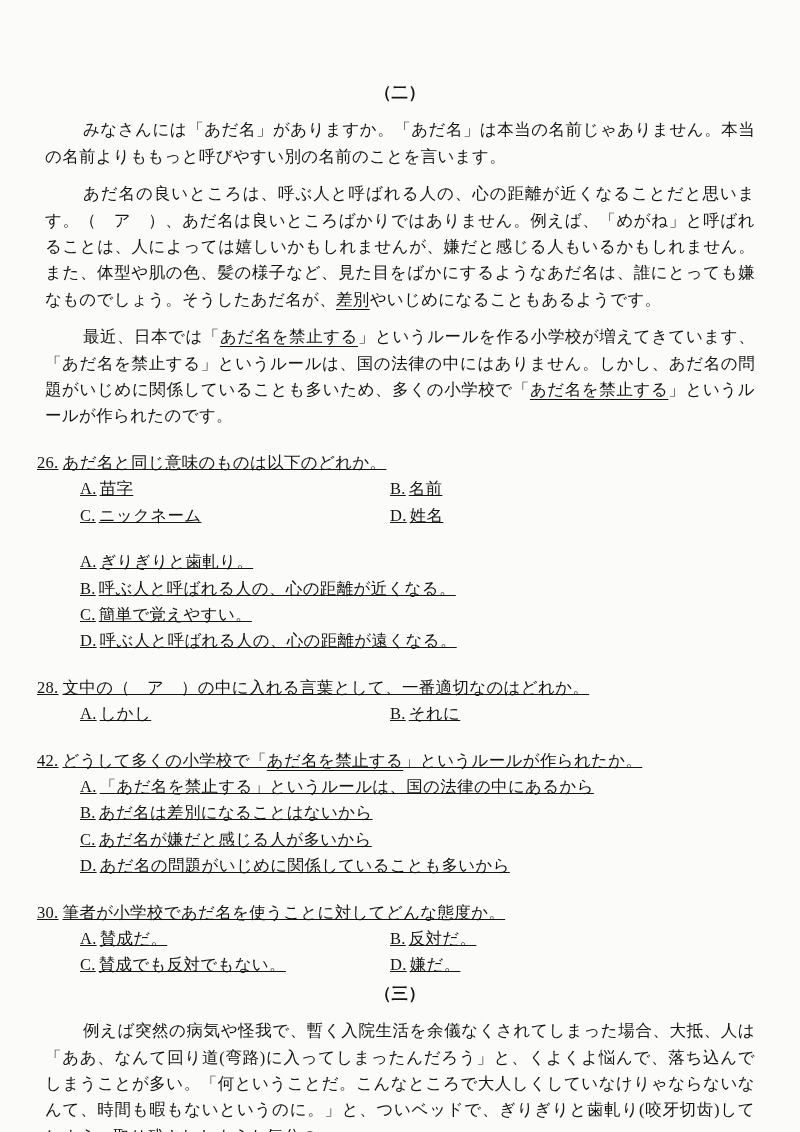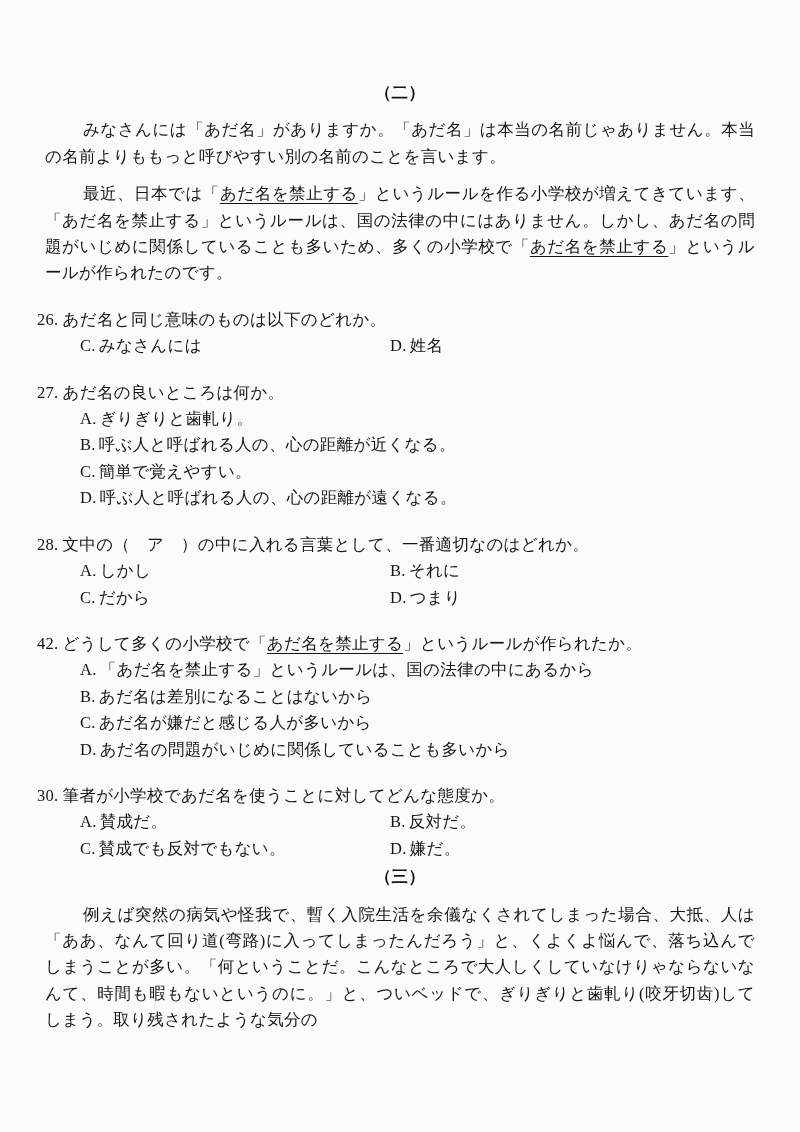--- a/index.html
+++ b/index.html
@@ -29,72 +29,72 @@
   .para {
     margin: 11px;
     text-indent: 2.3em;
     text-align: justify;
   }
   .ul {
     text-decoration: underline;
     text-underline-offset: 4px;
     text-decoration-thickness: 1.4px;
   }
-  .question { margin-top: 20px; }
+  .question { margin-top: 20px; text-decoration: underline; }
   .stem { padding-left: 3px; }
   .qnum { margin-right: 4px; }
   .opts { padding-left: 46px; }
   .opt-row { display: flex; }
   .opt-a { flex: 0 0 310px; width: 310px; }
   .opt-label { margin-right: 3px; }
   .sec3 { margin-top: 2px; }
 </style>
 </head>
 <body>
 
 <div class="page">
 
   <div class="section-label">（二）</div>
 
   <p class="para"><span>みなさんには「あだ名」がありますか。「あだ名」は本当の名前じゃありません。本当の名前よりももっと呼びやすい別の名前のことを言います。</span></p>
 
+  <p class="para"><span>あだ名の良いところは、呼ぶ人と呼ばれる人の、心の距離が近くなることだと思います。（　ア　）、あだ名は良いところばかりではありません。例えば、「めがね」と呼ばれることは、人によっては嬉しいかもしれませんが、嫌だと感じる人もいるかもしれません。また、体型や肌の色、髪の様子など、見た目をばかにするようなあだ名は、誰にとっても嫌なものでしょう。そうしたあだ名が、</span><span class="ul">差別</span><span>やいじめになることもあるようです。</span></p>
 
   <p class="para"><span>最近、日本では「</span><span class="ul">あだ名を禁止する</span><span>」というルールを作る小学校が増えてきています、「あだ名を禁止する」というルールは、国の法律の中にはありません。しかし、あだ名の問題がいじめに関係していることも多いため、多くの小学校で「</span><span class="ul">あだ名を禁止する</span><span>」というルールが作られたのです。</span></p>
 
 
   <div class="question">
     <div class="stem"><span class="qnum">26.</span><span>あだ名と同じ意味のものは以下のどれか。</span></div>
     <div class="opts">
       <div class="opt-row">
-        <div class="opt-a"><span class="opt-label">C.</span><span>みなさんには</span></div>
+        <div class="opt-a"><span class="opt-label">A.</span><span>苗字</span></div>
+        <div><span class="opt-label">B.</span><span>名前</span></div>
+      </div>
+      <div class="opt-row">
+        <div class="opt-a"><span class="opt-label">C.</span><span>ニックネーム</span></div>
         <div><span class="opt-label">D.</span><span>姓名</span></div>
       </div>
     </div>
   </div>
 
   <div class="question">
-    <div class="stem"><span class="qnum">27.</span><span>あだ名の良いところは何か。</span></div>
     <div class="opts">
       <div><span class="opt-label">A.</span><span>ぎりぎりと歯軋り。</span></div>
       <div><span class="opt-label">B.</span><span>呼ぶ人と呼ばれる人の、心の距離が近くなる。</span></div>
       <div><span class="opt-label">C.</span><span>簡単で覚えやすい。</span></div>
       <div><span class="opt-label">D.</span><span>呼ぶ人と呼ばれる人の、心の距離が遠くなる。</span></div>
     </div>
   </div>
 
   <div class="question">
     <div class="stem"><span class="qnum">28.</span><span>文中の（　ア　）の中に入れる言葉として、一番適切なのはどれか。</span></div>
     <div class="opts">
       <div class="opt-row">
         <div class="opt-a"><span class="opt-label">A.</span><span>しかし</span></div>
         <div><span class="opt-label">B.</span><span>それに</span></div>
-      </div>
-      <div class="opt-row">
-        <div class="opt-a"><span class="opt-label">C.</span><span>だから</span></div>
-        <div><span class="opt-label">D.</span><span>つまり</span></div>
       </div>
     </div>
   </div>
 
   <div class="question">
     <div class="stem"><span class="qnum">42.</span><span>どうして多くの小学校で「</span><span class="ul">あだ名を禁止する</span><span>」というルールが作られたか。</span></div>
     <div class="opts">
       <div><span class="opt-label">A.</span><span>「あだ名を禁止する」というルールは、国の法律の中にあるから</span></div>
       <div><span class="opt-label">B.</span><span>あだ名は差別になることはないから</span></div>
       <div><span class="opt-label">C.</span><span>あだ名が嫌だと感じる人が多いから</span></div>

